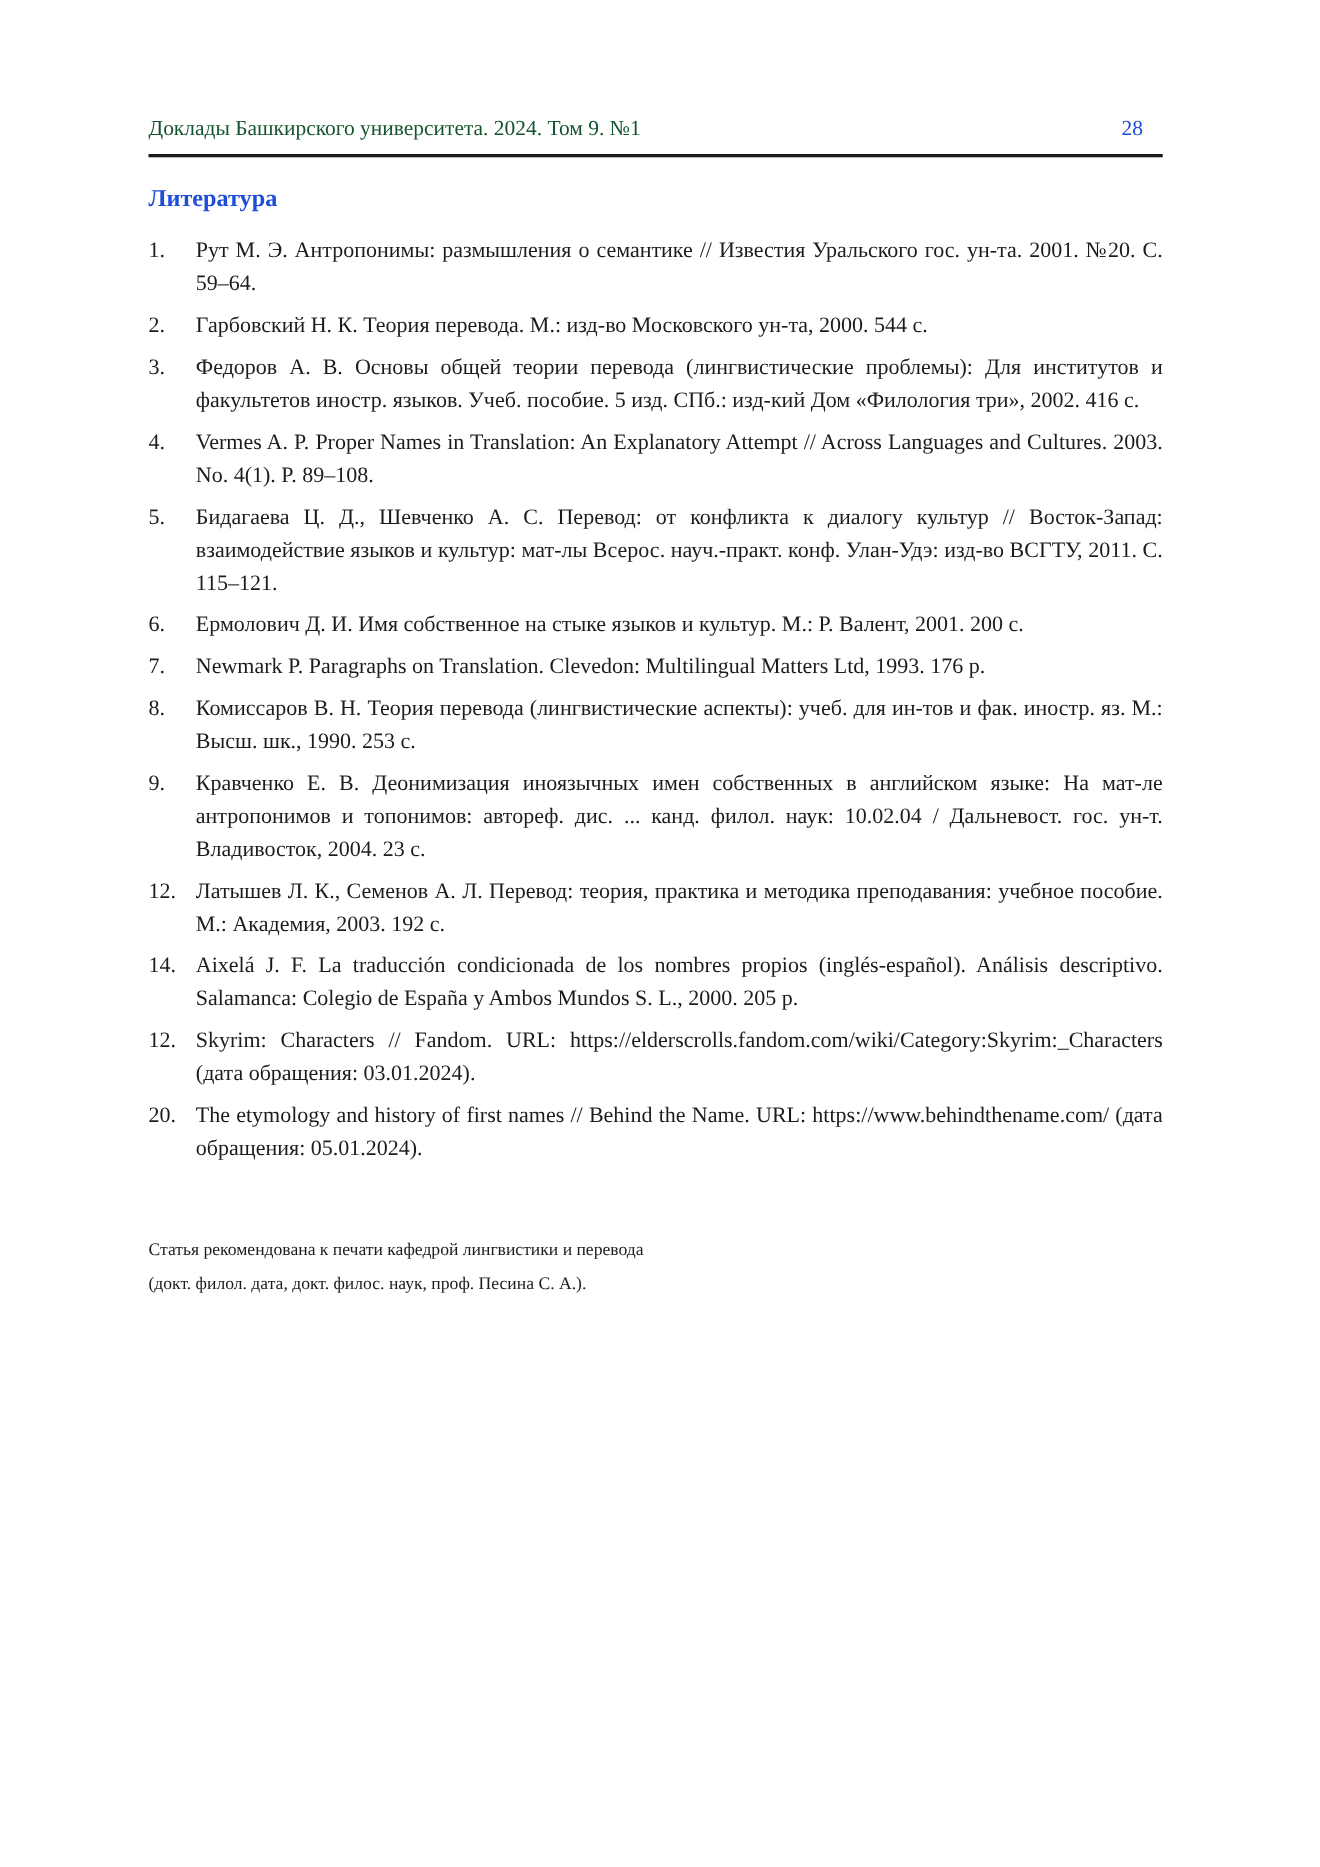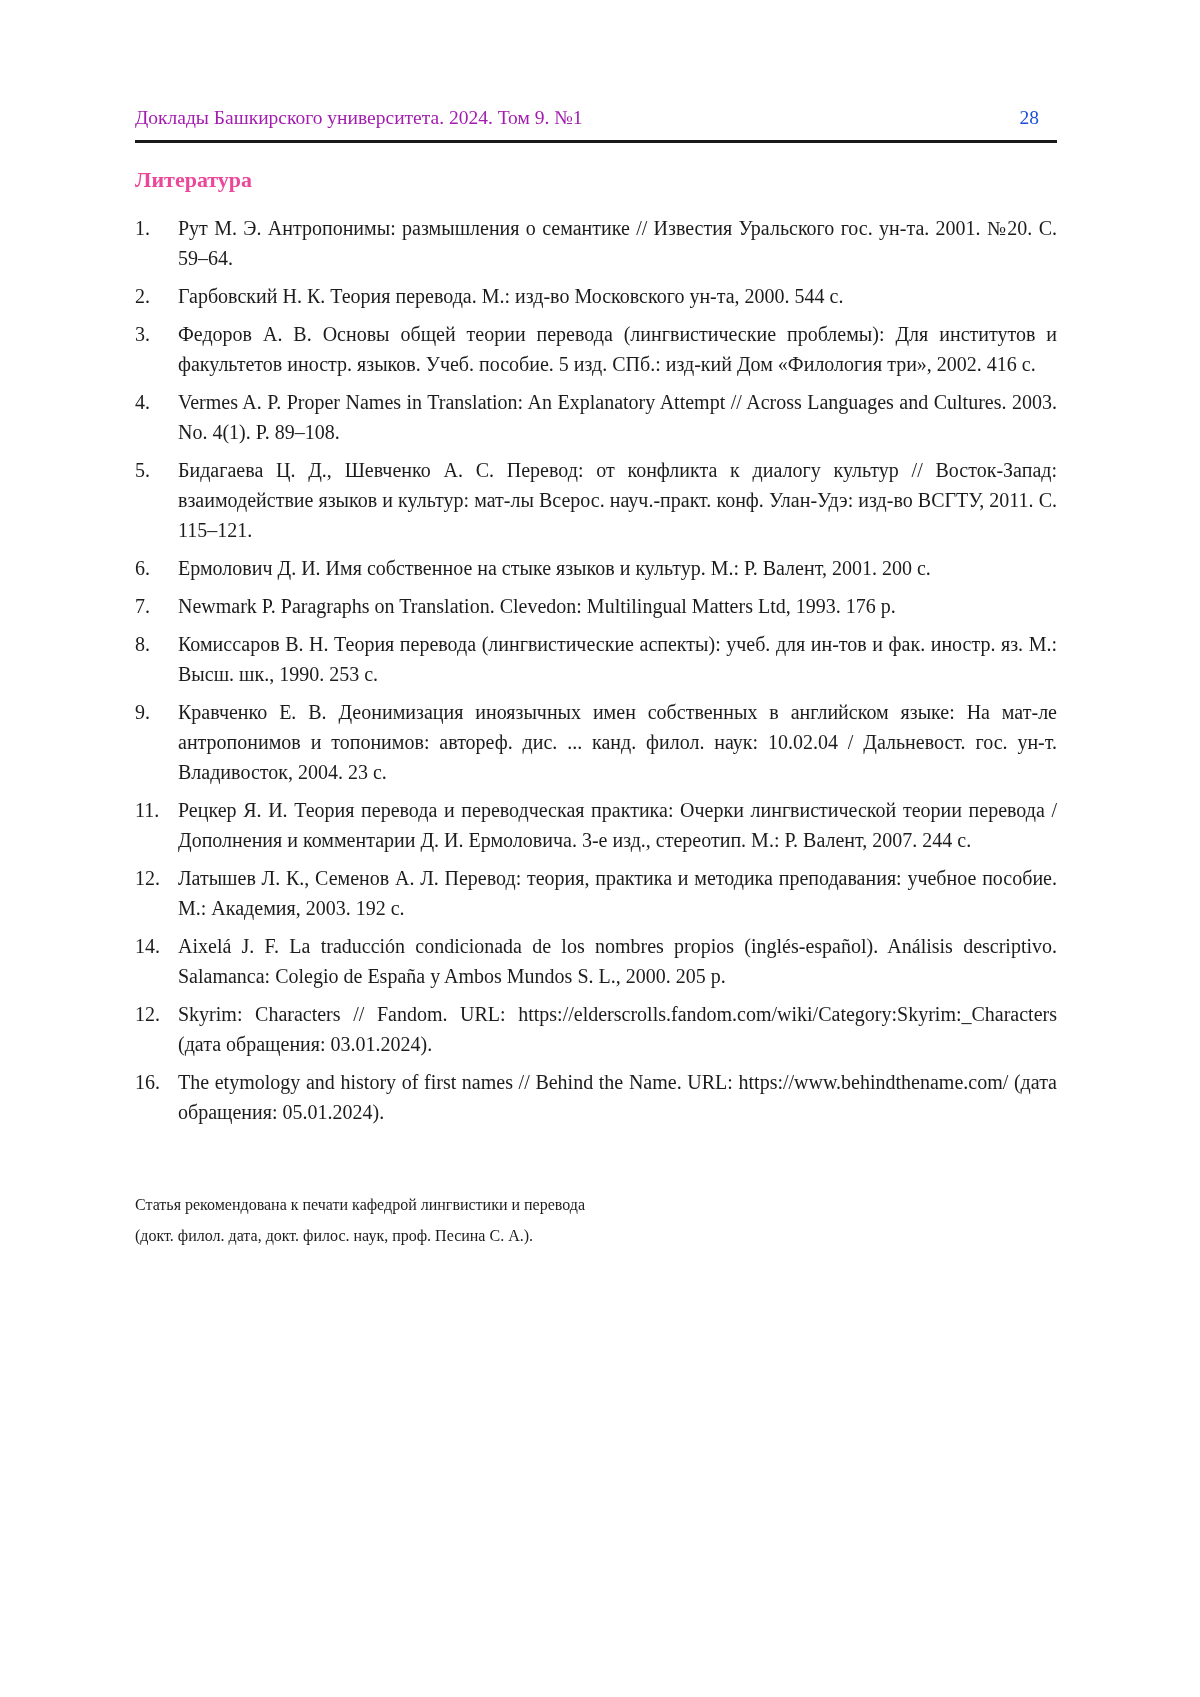--- a/index.html
+++ b/index.html
@@ -25,31 +25,31 @@
   .running-head {
     display: flex;
     justify-content: space-between;
     align-items: baseline;
     font-size: 19.5px;
     line-height: 24px;
     padding-bottom: 10px;
     border-bottom: 3px solid #1b1b1b;
   }
   .journal-title {
-    color: #a21caf;
+    color: #14532d;
   }
   .page-num {
     color: #1d4ed8;
     padding-right: 18px;
   }
   
   .section-heading {
     font-size: 22px;
     font-weight: bold;
-    color: #ec4899;
+    color: #1d4ed8;
     margin: 24px 0 20px 0;
     line-height: 26px;
   }
   
   .ref-list {
     margin: 0;
     padding: 0;
   }
   .ref-item {
     display: flex;
@@ -128,43 +128,39 @@
     <span class="ref-num">8.</span>
     <span class="ref-text">Комиссаров В. Н. Теория перевода (лингвистические аспекты): учеб. для ин-тов и фак. иностр. яз. М.: Высш. шк., 1990. 253 с.</span>
   </div>
 
   <div class="ref-item">
     <span class="ref-num">9.</span>
     <span class="ref-text">Кравченко Е. В. Деонимизация иноязычных имен собственных в английском языке: На мат-ле антропонимов и топонимов: автореф. дис. ... канд. филол. наук: 10.02.04 / Дальневост. гос. ун-т. Владивосток, 2004. 23 с.</span>
   </div>
 
 
-  <div class="ref-item">
-    <span class="ref-num">11.</span>
-    <span class="ref-text">Рецкер Я. И. Теория перевода и переводческая практика: Очерки лингвистической теории перевода / Дополнения и комментарии Д. И. Ермоловича. 3-е изд., стереотип. М.: Р. Валент, 2007. 244 с.</span>
-  </div>
 
   <div class="ref-item">
     <span class="ref-num">12.</span>
     <span class="ref-text">Латышев Л. К., Семенов А. Л. Перевод: теория, практика и методика преподавания: учебное пособие. М.: Академия, 2003. 192 с.</span>
   </div>
 
 
   <div class="ref-item">
     <span class="ref-num">14.</span>
     <span class="ref-text">Aixelá J. F. La traducción condicionada de los nombres propios (inglés-español). Análisis descriptivo. Salamanca: Colegio de España y Ambos Mundos S. L., 2000. 205 p.</span>
   </div>
 
   <div class="ref-item">
     <span class="ref-num">12.</span>
     <span class="ref-text">Skyrim: Characters // Fandom. URL: https://elderscrolls.fandom.com/wiki/Category:Skyrim:_Characters (дата обращения: 03.01.2024).</span>
   </div>
 
   <div class="ref-item">
-    <span class="ref-num">16.</span>
+    <span class="ref-num">20.</span>
     <span class="ref-text">The etymology and history of first names // Behind the Name. URL: https://www.behindthename.com/ (дата обращения: 05.01.2024).</span>
   </div>
 </div>
 
   <div class="closing-note">
     <div>Статья рекомендована к печати кафедрой лингвистики и перевода</div>
     <div>(докт. филол. дата, докт. филос. наук, проф. Песина С. А.).</div>
   </div>
 
 </div>

